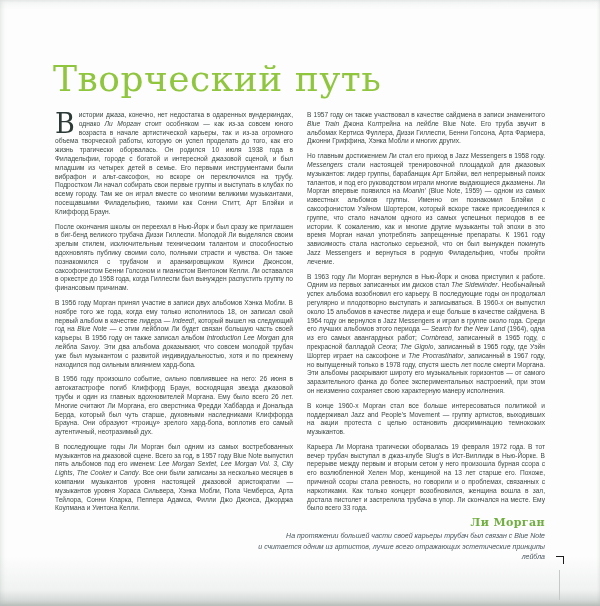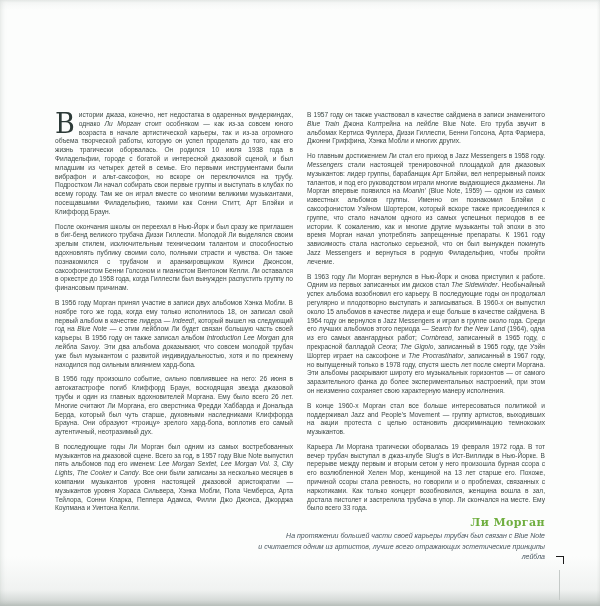--- a/index.html
+++ b/index.html
@@ -62,20 +62,21 @@
   .fold-line{
     position:absolute;left:559px;top:570px;width:1px;height:30px;
     background:#c5cac8;
   }
 </style>
 </head>
 <body>
 
 <div class="page">
 
+  <h1 class="title">Творческий путь</h1>
 
   <div class="columns">
     <div class="col col-left">
         <p class="para">В истории джаза, конечно, нет недостатка в одаренных вундеркиндах, однако <i>Ли Морган</i> стоит особняком — как из-за совсем юного возраста в начале артистической карьеры, так и из-за огромного объема творческой работы, которую он успел проделать до того, как его жизнь трагически оборвалась. Он родился 10 июля 1938 года в Филадельфии, городе с богатой и интересной джазовой сценой, и был младшим из четырех детей в семье. Его первыми инструментами были вибрафон и альт-саксофон, но вскоре он переключился на трубу. Подростком Ли начал собирать свои первые группы и выступать в клубах по всему городу. Там же он играл вместе со многими великими музыкантами, посещавшими Филадельфию, такими как Сонни Ститт, Арт Блэйки и Клиффорд Браун.</p>
         <p class="para">После окончания школы он переехал в Нью-Йорк и был сразу же приглашен в биг-бенд великого трубача Диззи Гиллеспи. Молодой Ли выделялся своим зрелым стилем, исключительным техническим талантом и способностью вдохновлять публику своими соло, полными страсти и чувства. Он также познакомился с трубачом и аранжировщиком Куинси Джонсом, саксофонистом Бенни Голсоном и пианистом Винтоном Келли. Ли оставался в оркестре до 1958 года, когда Гиллеспи был вынужден распустить группу по финансовым причинам.</p>
         <p class="para">В 1956 году Морган принял участие в записи двух альбомов Хэнка Мобли. В ноябре того же года, когда ему только исполнилось 18, он записал свой первый альбом в качестве лидера — <i>Indeed!</i>, который вышел на следующий год на <i>Blue Note</i> — с этим лейблом Ли будет связан большую часть своей карьеры. В 1956 году он также записал альбом <i>Introduction Lee Morgan</i> для лейбла <i>Savoy</i>. Эти два альбома доказывают, что совсем молодой трубач уже был музыкантом с развитой индивидуальностью, хотя и по прежнему находился под сильным влиянием хард-бопа.</p>
         <p class="para">В 1956 году произошло событие, сильно повлиявшее на него: 26 июня в автокатастрофе погиб Клиффорд Браун, восходящая звезда джазовой трубы и один из главных вдохновителей Моргана. Ему было всего 26 лет. Многие считают Ли Моргана, его сверстника Фредди Хаббарда и Дональда Берда, который был чуть старше, духовными наследниками Клиффорда Брауна. Они образуют «троицу» зрелого хард-бопа, воплотив его самый аутентичный, неотразимый дух.</p>
         <p class="para">В последующие годы Ли Морган был одним из самых востребованных музыкантов на джазовой сцене. Всего за год, в 1957 году Blue Note выпустил пять альбомов под его именем: <i>Lee Morgan Sextet</i>, <i>Lee Morgan Vol. 3</i>, <i>City Lights</i>, <i>The Cooker</i> и <i>Candy</i>. Все они были записаны за несколько месяцев в компании музыкантов уровня настоящей джазовой аристократии — музыкантов уровня Хораса Сильвера, Хэнка Мобли, Пола Чемберса, Арта Тейлора, Сонни Кларка, Пеппера Адамса, Филли Джо Джонса, Джорджа Коулмана и Уинтона Келли.</p>
       </div>
 

